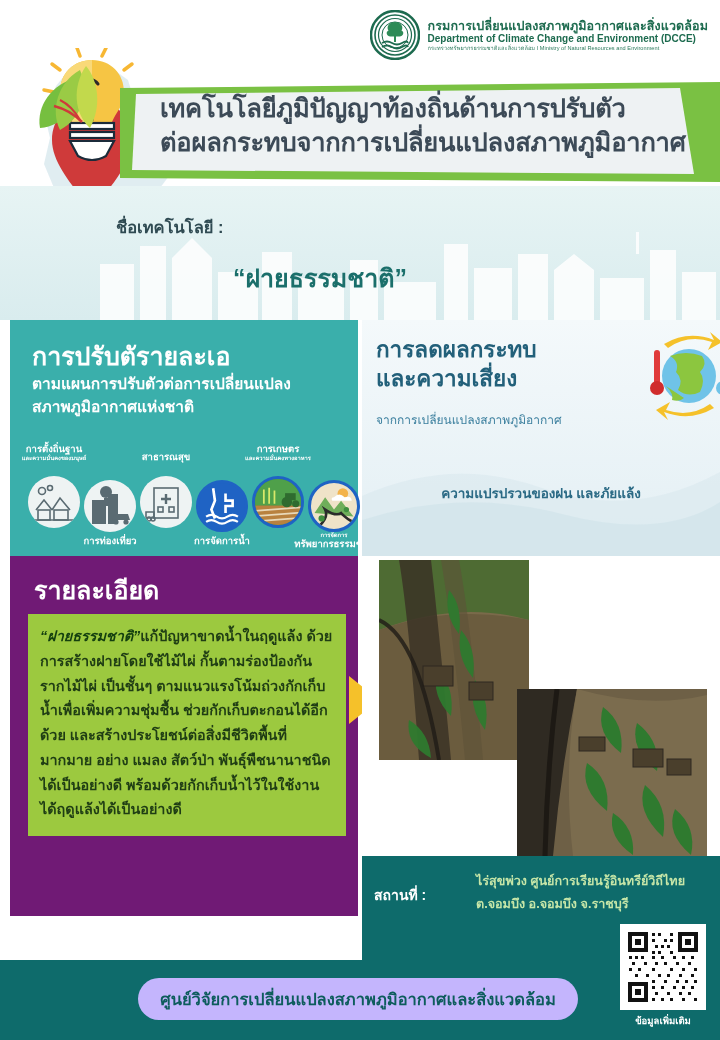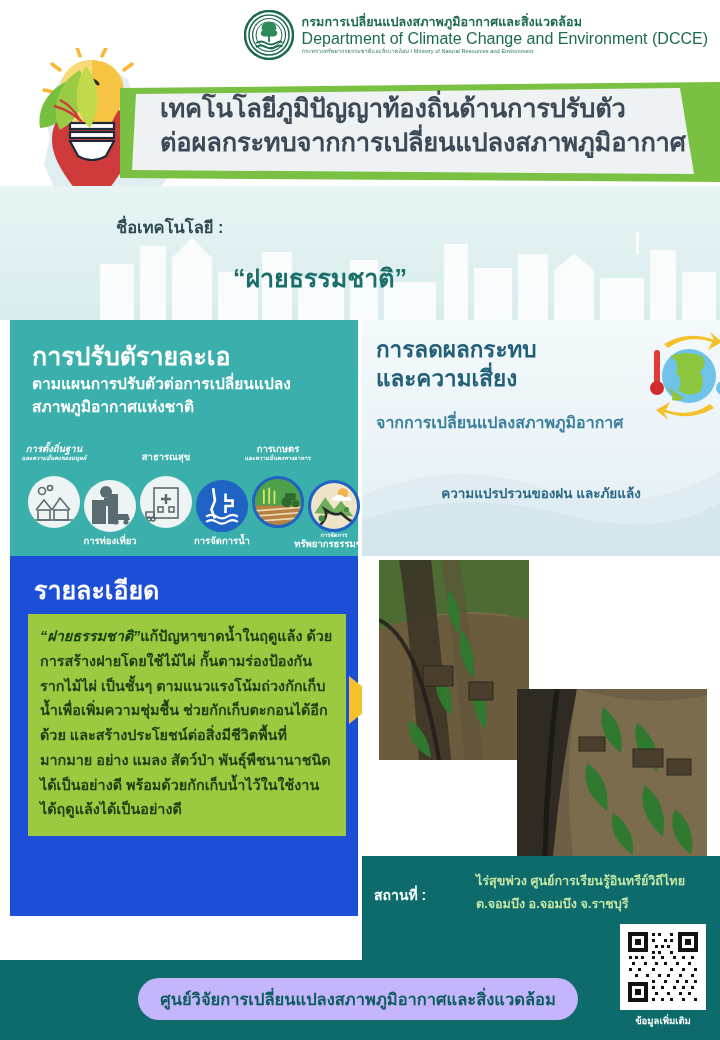--- a/index.html
+++ b/index.html
@@ -17,21 +17,21 @@
     background: #ffffff;
     overflow: hidden;
   }
   .dcce-logo-row {
     position: absolute; right: 12px; top: 10px;
     display: flex; align-items: center; gap: 8px;
   }
   .dcce-mark { width: 50px; height: 50px; flex: 0 0 auto; }
   .dcce-text { line-height: 1.15; }
   .dcce-th { font-size: 12.5px; font-weight: bold; color: #1d6b4f; letter-spacing: .1px; }
-  .dcce-en { font-size: 16px; font-weight: normal; color: #1d6b4f; }
+  .dcce-en { font-size: 10px; font-weight: bold; color: #1d6b4f; }
   .dcce-sub { font-size: 5.6px; color: #2b7a5c; letter-spacing: .05px; }
 
   
   .thai-map { position: absolute; left: 10px; top: 60px; width: 180px; height: 230px; opacity: .85; }
 
   
   .emblem { position: absolute; left: 20px; top: 48px; width: 145px; height: 175px; }
 
   
   .title-banner {
@@ -85,32 +85,32 @@
     position: absolute; left: 362px; top: 320px; width: 402px; height: 236px;
     background: linear-gradient(180deg,#f4f9fb 0%, #e3eff4 100%);
     overflow: hidden;
   }
   .pr-title {
     position: absolute; left: 14px; top: 16px; width: 230px;
     font-size: 22.5px; font-weight: bold; color: #22607a; line-height: 1.28;
   }
   .pr-sub {
     position: absolute; left: 14px; top: 90px; width: 330px;
-    font-size: 16px; font-weight: bold; color: #3b7f9e;
+    font-size: 12px; font-weight: normal; color: #3b7f9e;
   }
   .pr-note {
     position: absolute; left: 0; top: 162px; width: 358px; text-align: center;
     font-size: 13.5px; font-weight: bold; color: #2b6a85;
   }
   .globe-art { position: absolute; right: 16px; top: 8px; width: 118px; height: 96px; }
 
   
   .details {
     position: absolute; left: 10px; top: 556px; width: 348px; height: 360px;
-    background: #1d4ed8;
+    background: #701a75;
   }
   .det-title { position: absolute; left: 24px; top: 14px; font-size: 25px; font-weight: bold; color: #ffffff; }
   .det-body {
     position: absolute; left: 18px; top: 58px; width: 318px;
     background: #9cc93f; padding: 10px 12px 14px 12px;
     font-size: 14.4px; font-weight: bold; color: #1f3d14; line-height: 1.72;
   }
   .det-body .kw { font-style: italic; color: #14400f; }
   .arrow {
     position: absolute; left: 349px; top: 676px;
@@ -248,21 +248,21 @@
 <div class="panel-left">
   <div class="pl-title">การปรับตัรายละเอ</div>
   <div class="pl-sub">
     <div>ตามแผนการปรับตัวต่อการเปลี่ยนแปลง</div>
     <div>สภาพภูมิอากาศแห่งชาติ</div>
   </div>
 
   <div class="sector-row">
 
     <div class="sector" style="left:12px; top:32px;">
-      <div class="lbl-top" style="top:-32px;font-style:italic;">
+      <div class="lbl-top" style="top:-32px;">
         <div class="lbl-main">การตั้งถิ่นฐาน</div>
         <div class="lbl-small">และความมั่นคงของมนุษย์</div>
       </div>
       <span class="circ">
         <svg viewBox="0 0 52 52">
             <g fill="none" stroke="#5a6b72" stroke-width="1.6">
           <path d="M8 34 L16 24 L24 34"></path>
               <path d="M24 34 L32 22 L42 34"></path>
           <rect x="10" y="34" width="12" height="10"></rect>
               <rect x="26" y="34" width="14" height="10"></rect>

